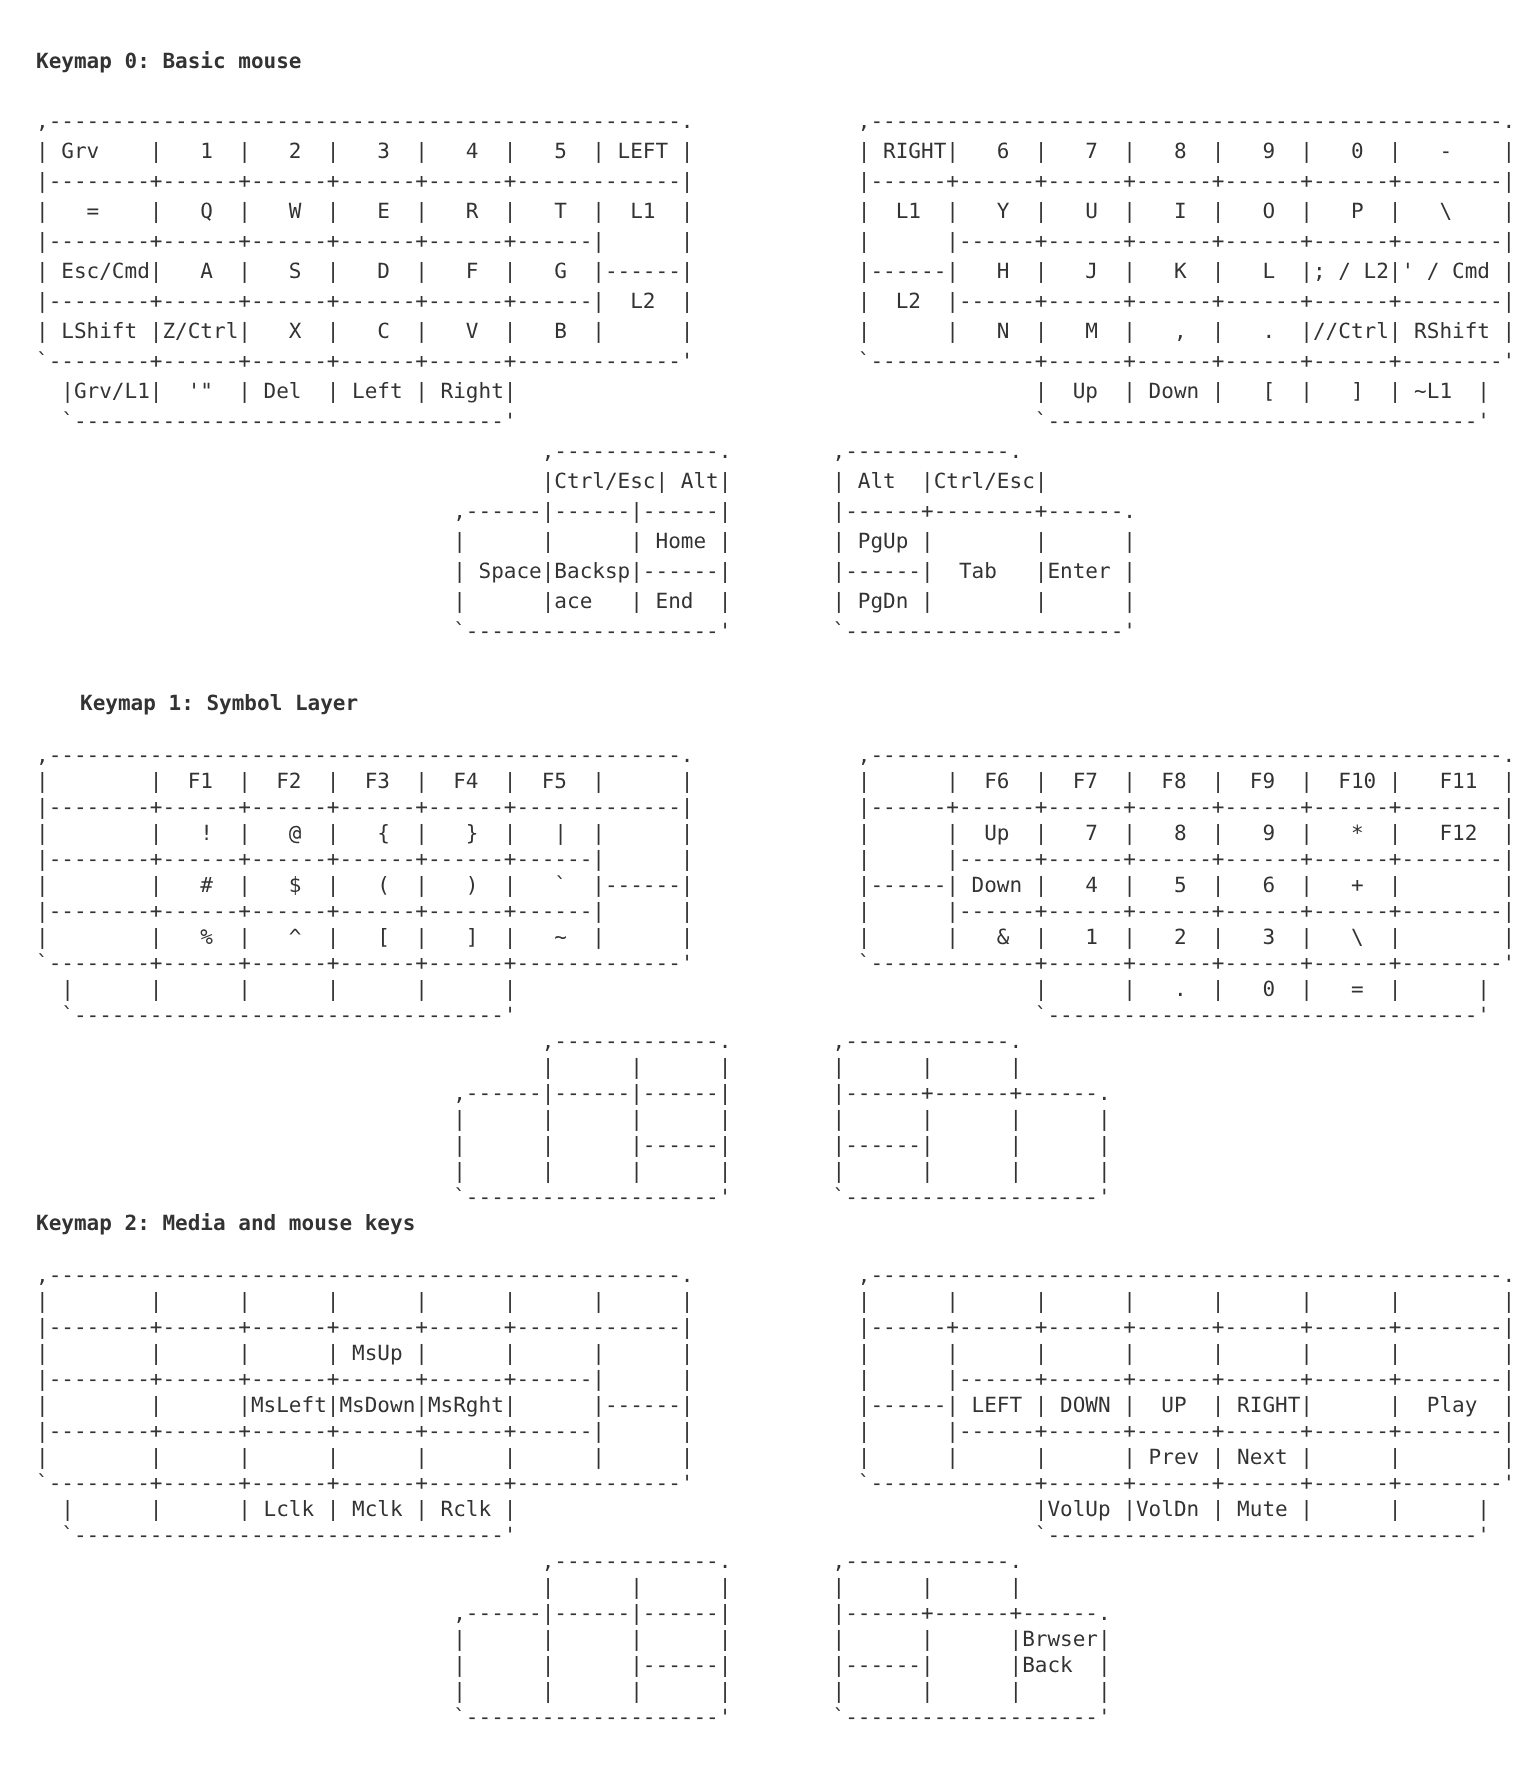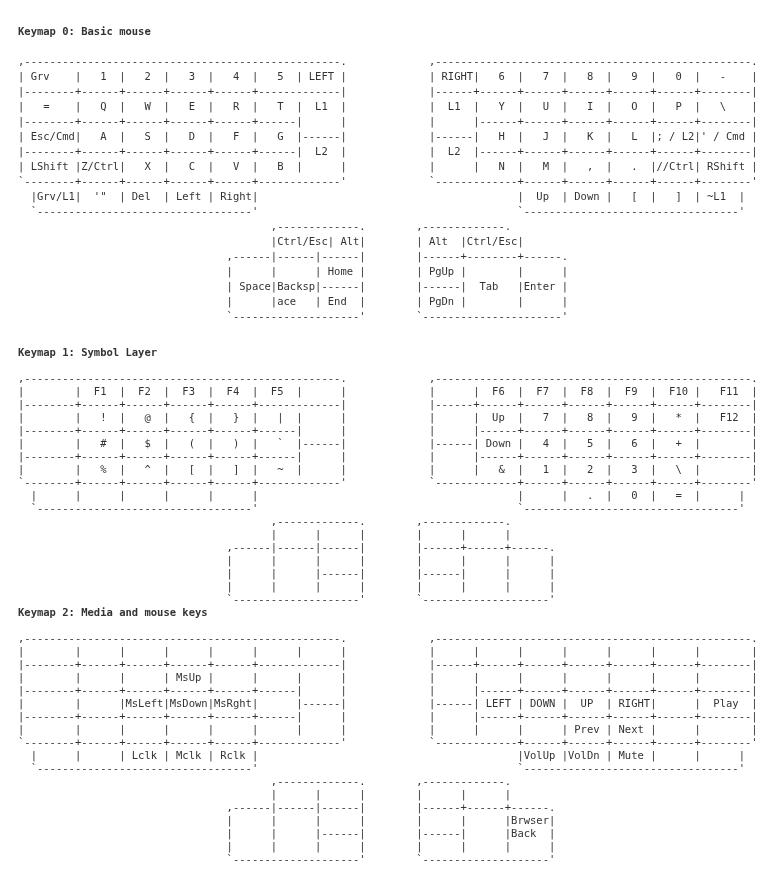--- a/index.html
+++ b/index.html
@@ -28,21 +28,21 @@
     margin: 0;
     font-family: "DejaVu Sans Mono", "Liberation Mono", monospace;
     font-size: 10.5px;
     white-space: pre;
   }
   
   .s0 { top: 24px; }
   .s0 .heading { line-height: 15px; margin-bottom: 15px; }
   .s0 pre.art { line-height: 15px; }
   .s1 { top: 346px; }
-  .s1 .heading { line-height: 13px; margin-bottom: 13px; }
+  .s1 .heading { line-height: 13px; margin-bottom: 13px; margin-left: 22px; }
   .s1 pre.art { line-height: 13px; }
   .s2 { top: 606px; }
   .s2 .heading { line-height: 13px; margin-bottom: 13px; }
   .s2 pre.art { line-height: 13px; }
 </style>
 </head>
 <body style="color: rgb(51, 51, 51); background: rgb(255, 255, 255);">
 
 <div>
 

